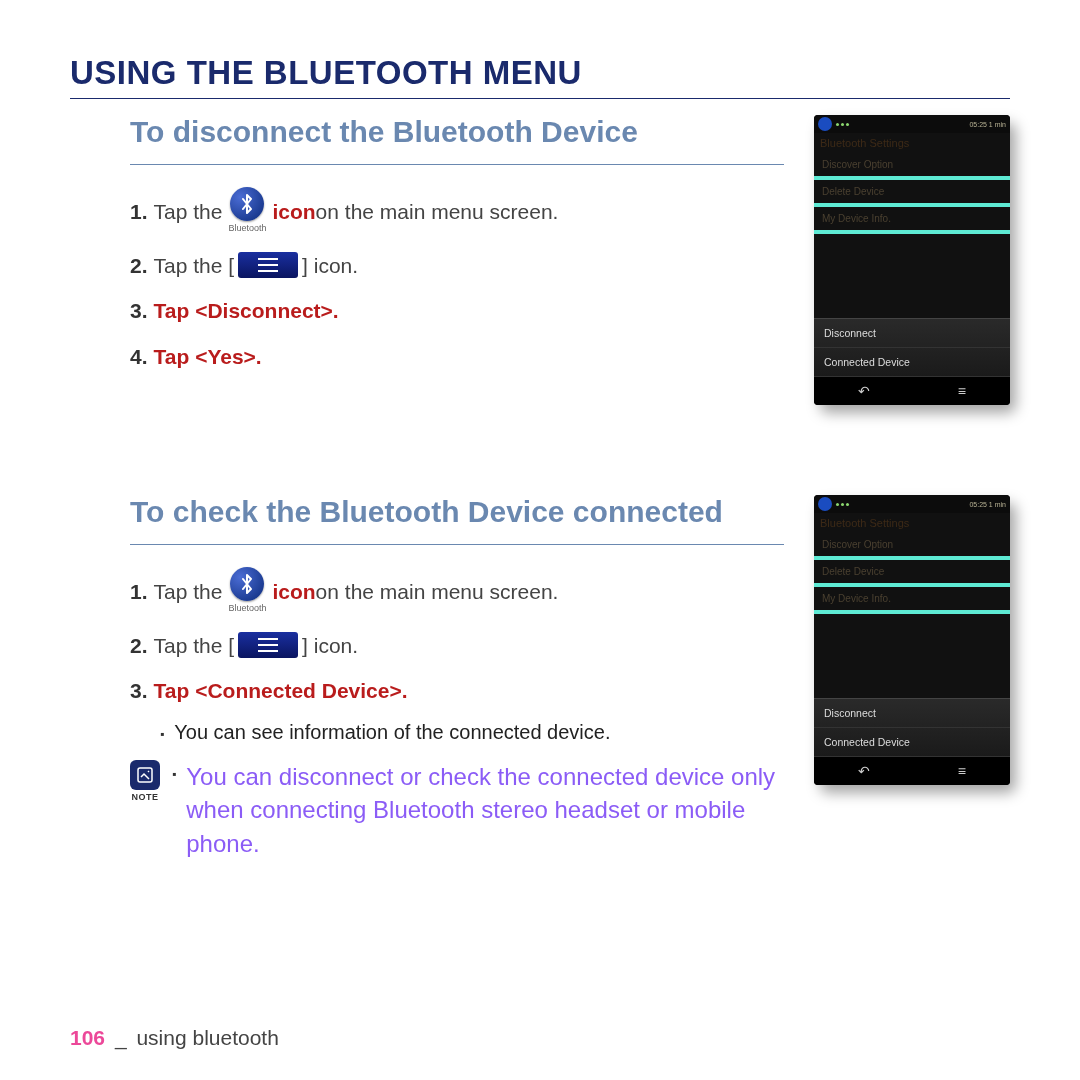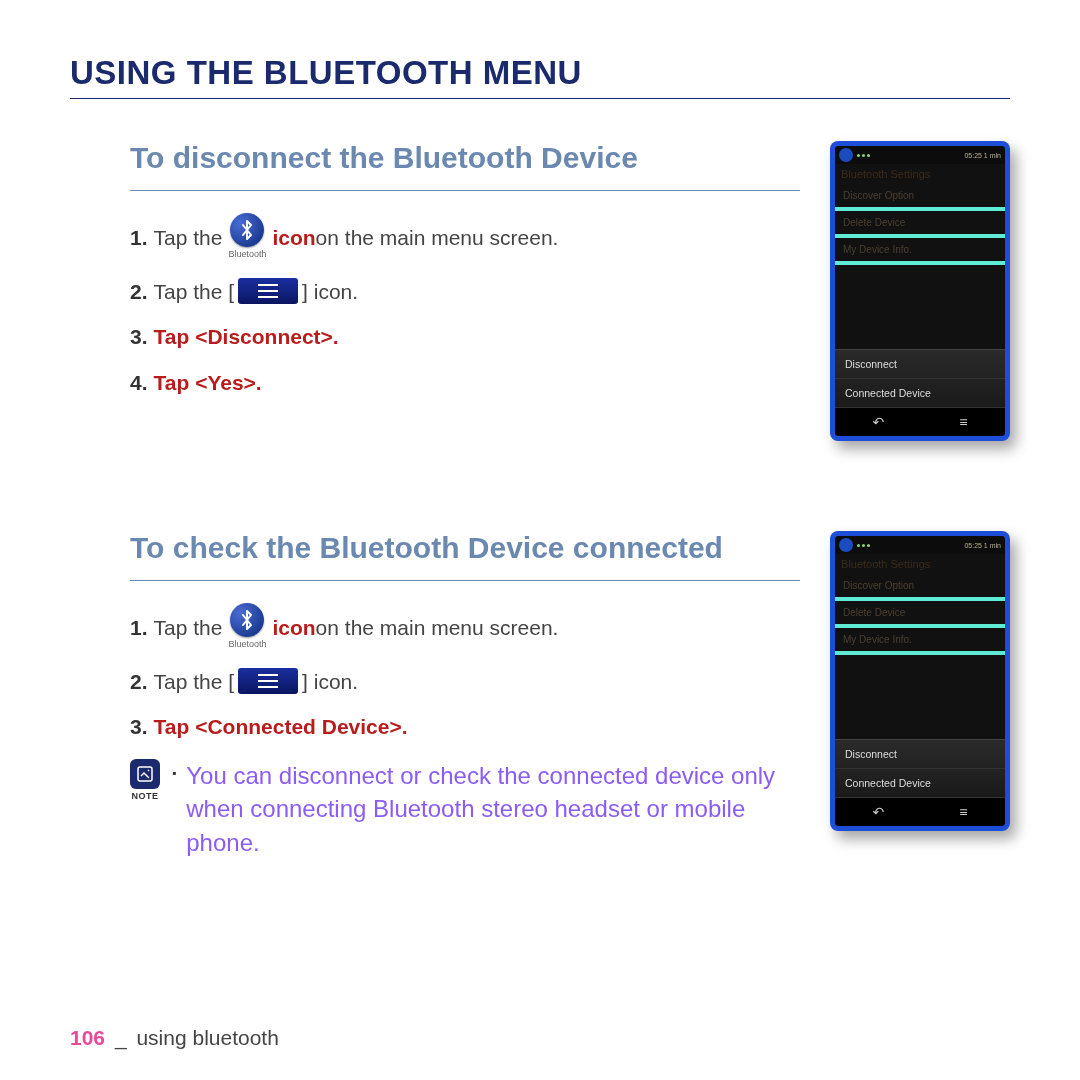--- a/index.html
+++ b/index.html
@@ -12,21 +12,21 @@
     padding: 54px 70px 20px 70px;
     position: relative;
   }
   .page-title {
     font-size: 33px;
     font-weight: bold;
     color: #1a2a6c;
     letter-spacing: 0.5px;
     border-bottom: 1px solid #1a2a6c;
     padding-bottom: 6px;
-    margin-bottom: 42px;
+    margin-bottom: 16px;
   }
   .section {
     display: flex;
     align-items: flex-start;
     gap: 30px;
     margin-bottom: 90px;
     padding-left: 60px;
   }
   .section-body { flex: 1; }
   .section-title {
@@ -102,25 +102,24 @@
     border-bottom: 2px solid #fff;
     position: relative;
   }
   .menu-lines::after {
     content: ""; position: absolute; left: 0; right: 0; top: 50%;
     border-top: 2px solid #fff; transform: translateY(-50%);
   }
 
   
   .phone {
-    width: 180px;
+    width: 196px;
     background: #1d4ed8;
     border-radius: 8px;
     box-shadow: 6px 8px 14px rgba(0,0,0,0.35);
-    padding: 5px;
     flex-shrink: 0;
   }
   .phone-inner {
     background: #111;
     border-radius: 4px;
     overflow: hidden;
     height: 290px;
     display: flex;
     flex-direction: column;
   }
@@ -310,20 +309,23 @@
         <span class="menu-btn-inline">
             <span class="menu-lines"></span>
           </span>
         <span>] icon.</span>
       </li>
       <li>
         <span class="num">3.</span>
         <span class="bold">Tap &lt;Connected Device&gt;.</span>
       </li>
     </ol>
+    <div class="sub">
+      <span>You can see information of the connected device.</span>
+    </div>
 
     <div class="note-row">
       <div class="note-icon">
         <div class="box">
           <svg width="18" height="18" viewBox="0 0 18 18">
               <rect x="2" y="2" width="14" height="14" rx="2" fill="none" stroke="#fff" stroke-width="1.5"></rect>
               <path d="M5 11 L8 8 L13 13" stroke="#fff" stroke-width="1.5" fill="none"></path>
               <path d="M12 5 L13 6" stroke="#fff" stroke-width="1.5"></path>
             </svg>
         </div>

